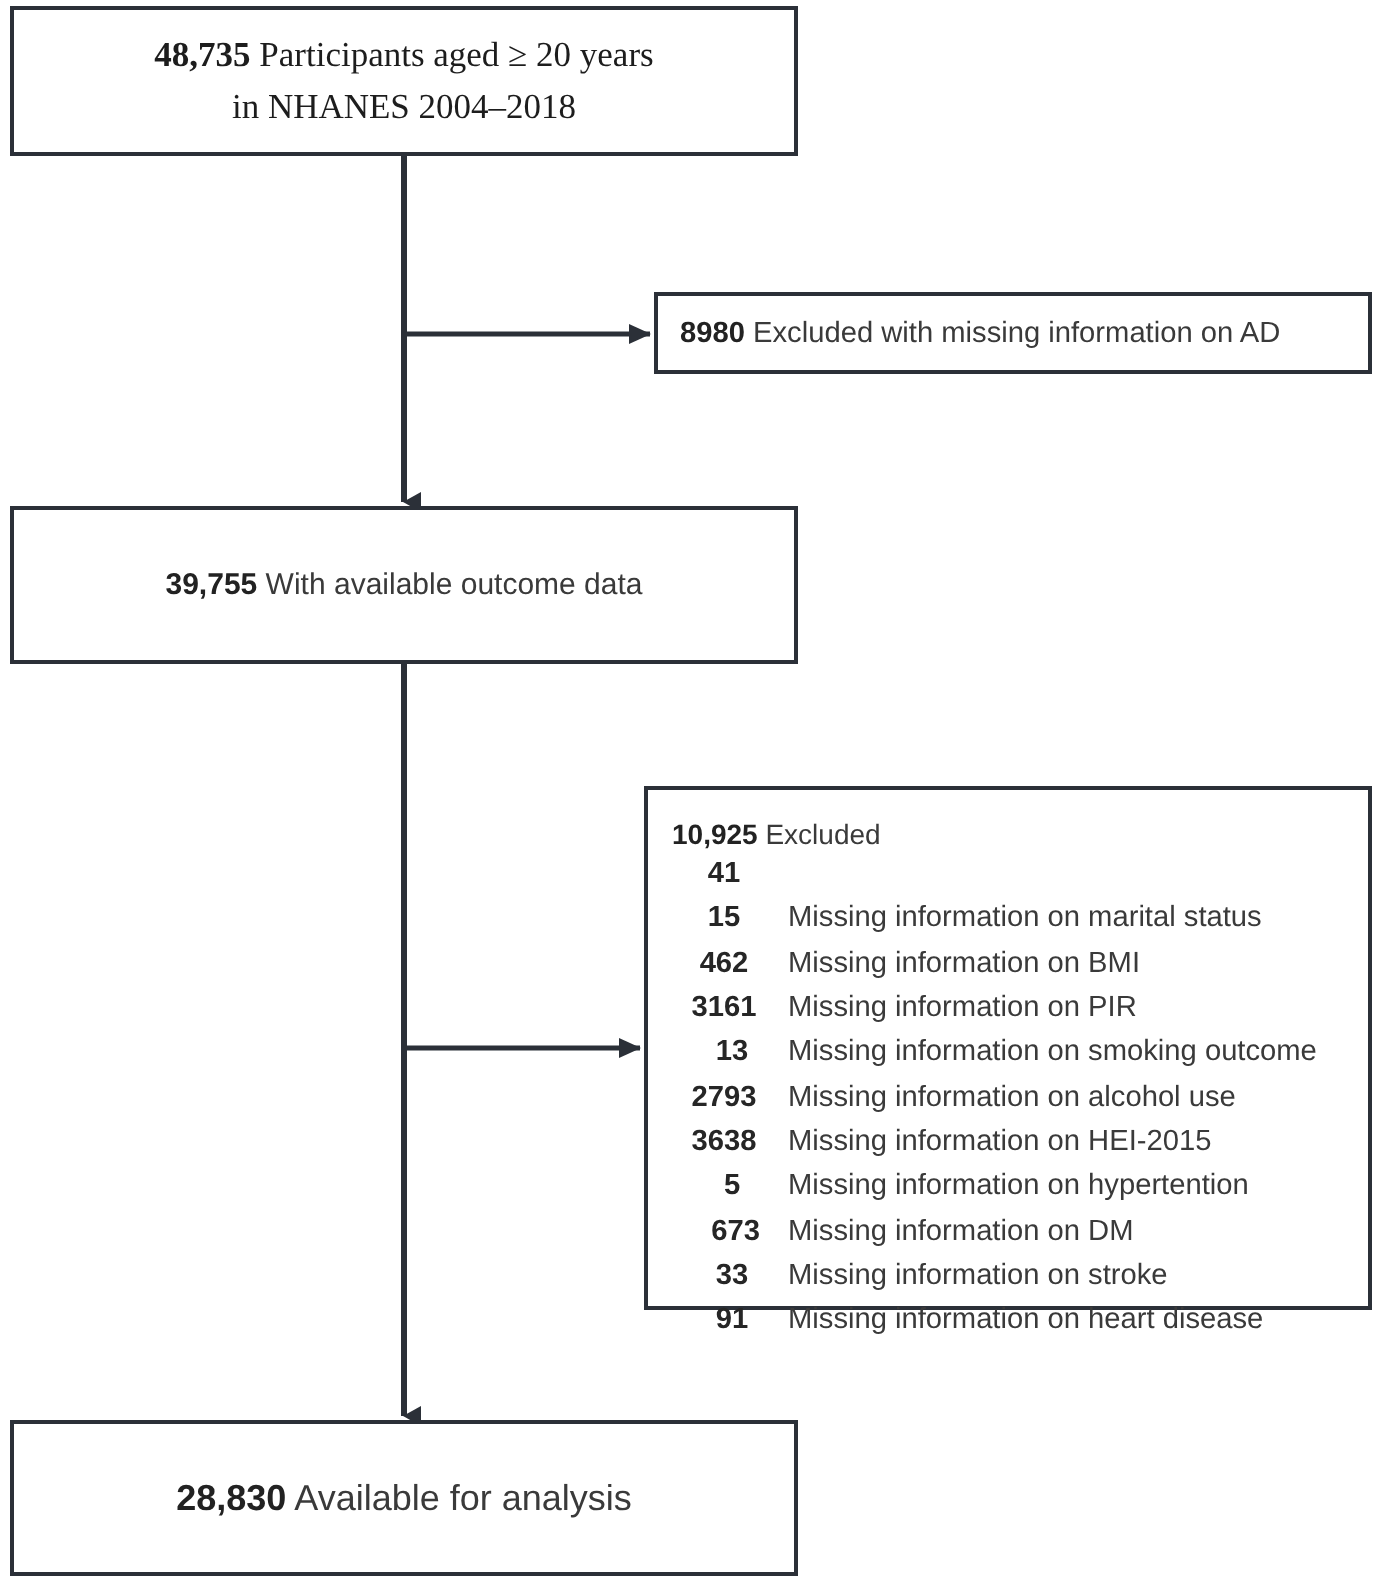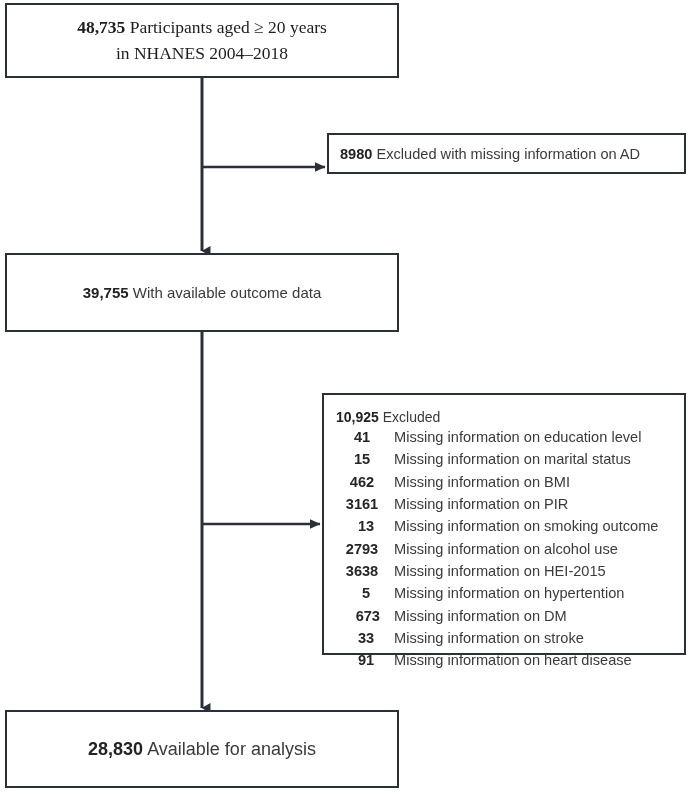--- a/index.html
+++ b/index.html
@@ -64,21 +64,21 @@
     color: #1d1d1d;
     padding: 0 10px;
   }
   .bold-num-serif {
     font-weight: bold;
   }
 
   
   #box-excl-ad {
     left: 327px;
-    top: 133px;
+    top: 146px;
     width: 359px;
     height: 41px;
     padding-left: 11px;
   }
   #box-excl-ad .sans-text {
     font-size: 14.6px;
     color: #3a3a3a;
     white-space: nowrap;
   }
 
@@ -192,21 +192,20 @@
   </div>
 
   <div class="node-box listbox" id="box-excl-list">
     <div style="display:flex; flex-direction:column;">
       <div class="excl-header">
         <span class="bold-num">10,925</span><span> Excluded</span>
       </div>
       <div id="excl-rows">
           <div class="excl-row">
             <span class="excl-num align-right">41</span>
-            <span class="excl-label">Missing information on education level</span>
           </div>
           <div class="excl-row">
             <span class="excl-num align-right">15</span>
             <span class="excl-label">Missing information on marital status</span>
           </div>
           <div class="excl-row">
             <span class="excl-num align-right">462</span>
             <span class="excl-label">Missing information on BMI</span>
           </div>
           <div class="excl-row">

